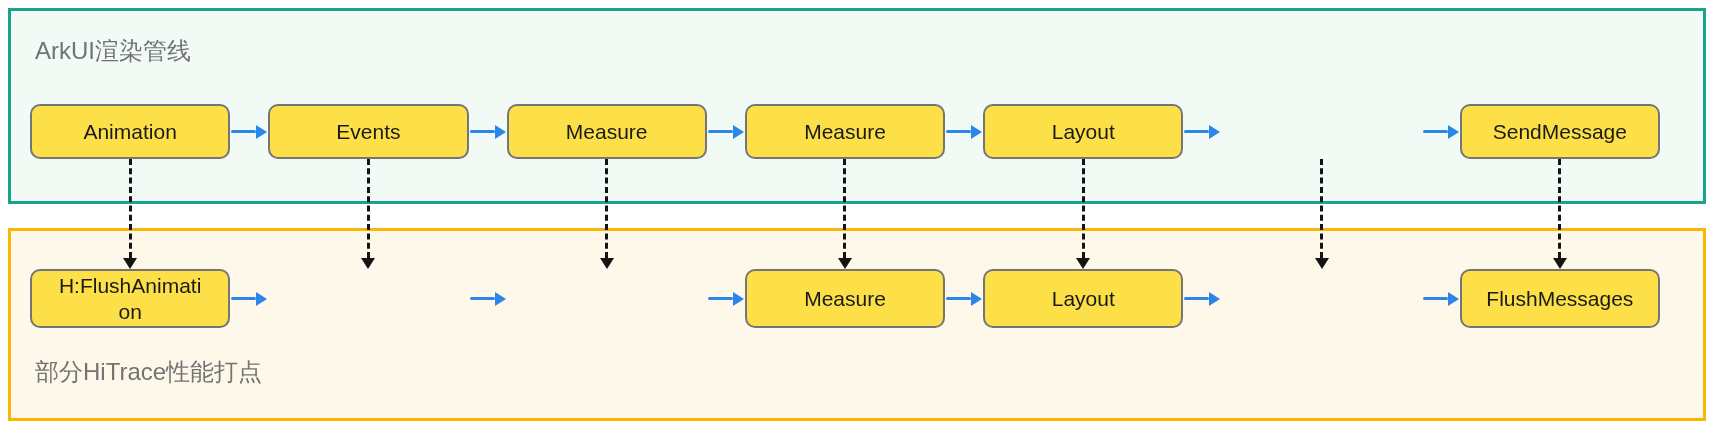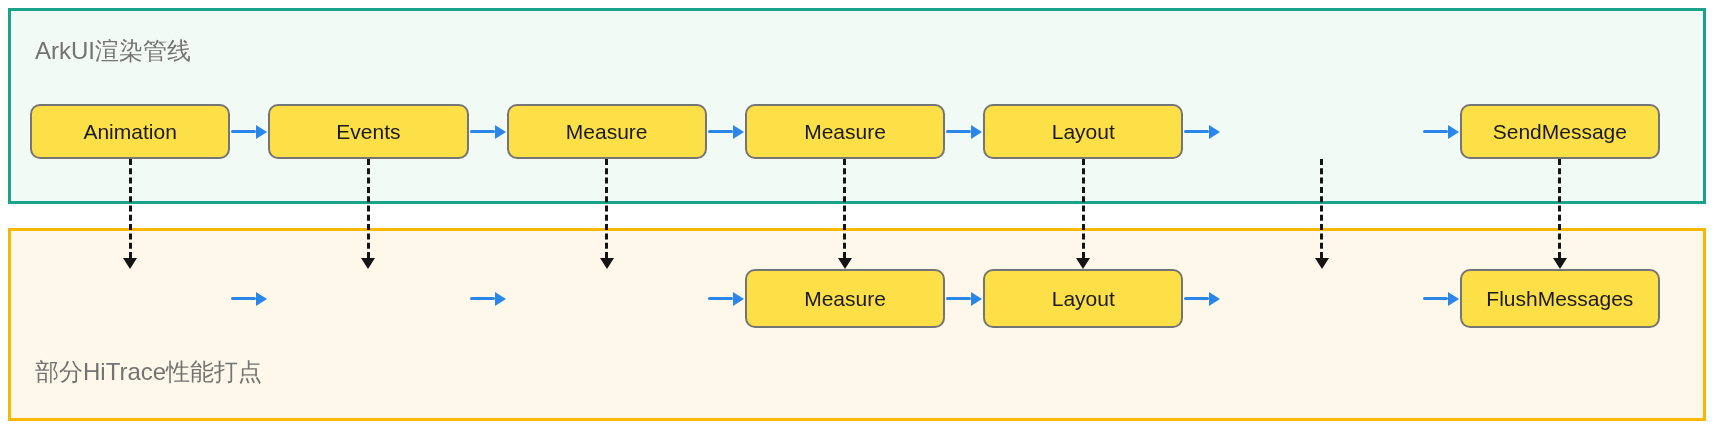--- a/index.html
+++ b/index.html
@@ -186,20 +186,21 @@
           <span class="head"></span>
         </div>
       </div>
     <div class="varrow-cell" style="grid-column:13;grid-row:2">
         <div class="varrow">
           <span class="shaft"></span>
           <span class="head"></span>
         </div>
       </div>
 
+    <div class="node" style="grid-column:1;grid-row:3">H:FlushAnimation</div>
     <div class="harrow-cell" style="grid-column:2;grid-row:3">
         <div class="harrow">
           <span class="shaft"></span>
           <span class="head"></span>
         </div>
       </div>
     <div class="harrow-cell" style="grid-column:4;grid-row:3">
         <div class="harrow">
           <span class="shaft"></span>
           <span class="head"></span>

